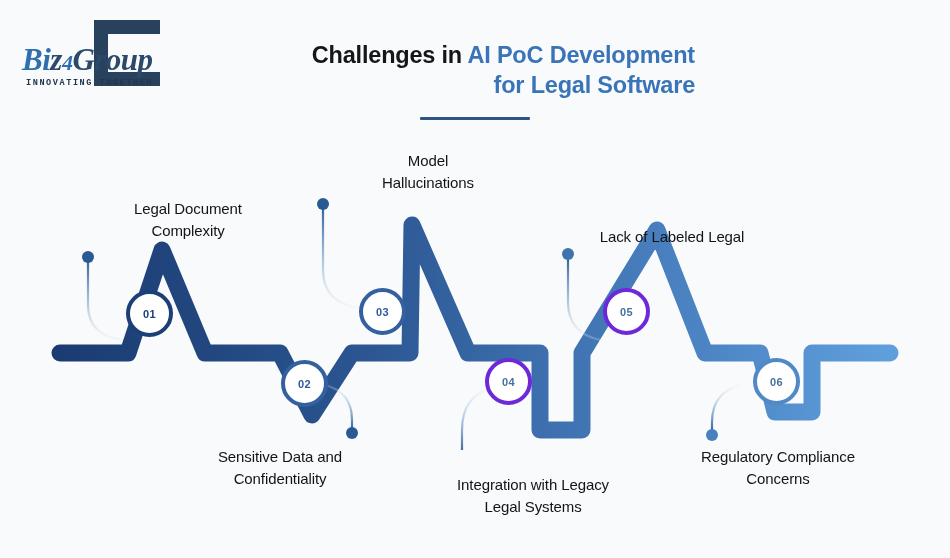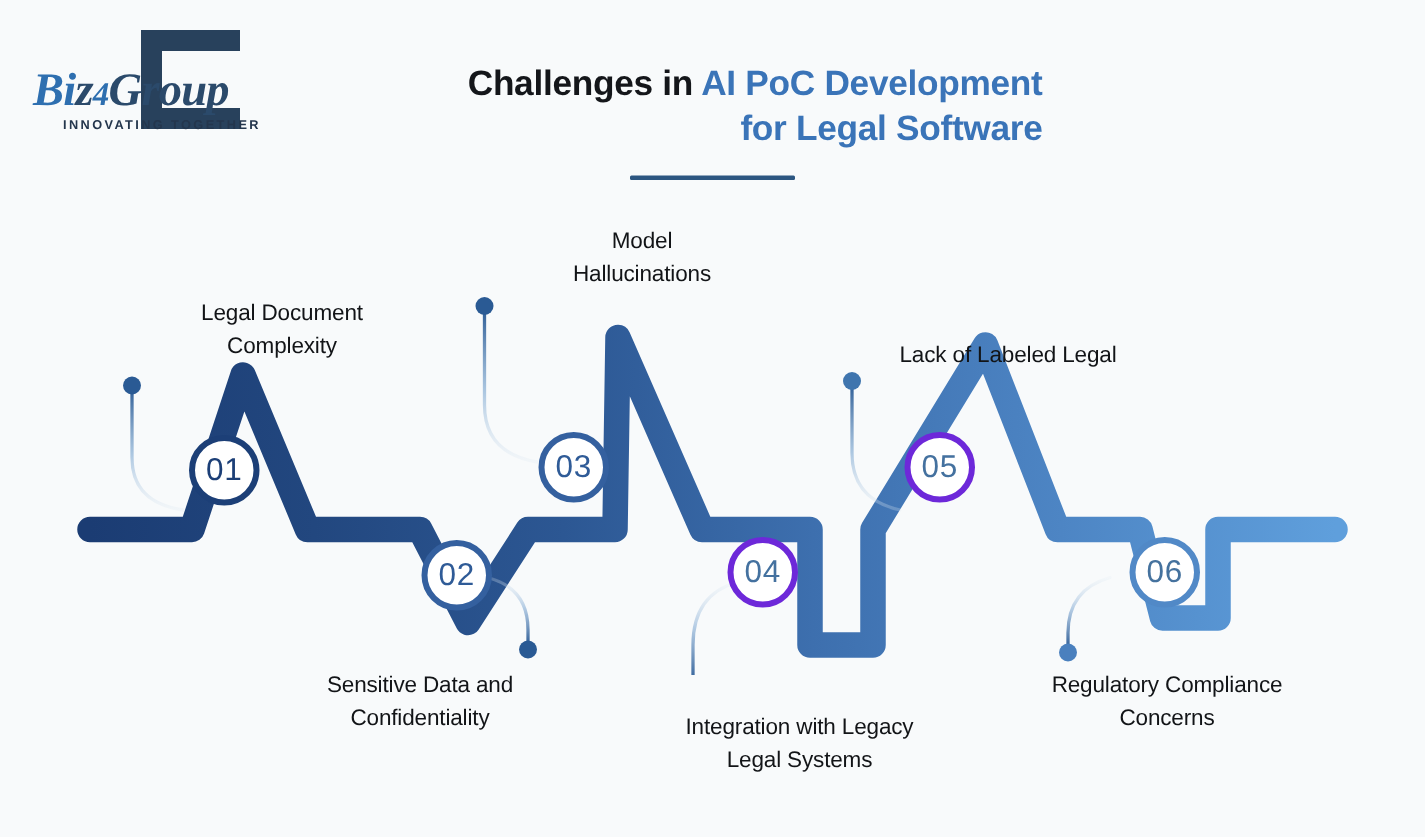--- a/index.html
+++ b/index.html
@@ -59,23 +59,23 @@
     white-space: nowrap;
     color: #2e6fb0;
   }
   #logo-wordmark .dark { color: #2b4a6b; }
   #logo-wordmark .four {
     font-size: 22px;
     color: #2e6fb0;
   }
   #logo-tagline {
     position: absolute;
-    left: 24px;
+    left: 8px;
     top: 58px;
-    font-family: Liberation Sans, sans-serif;
+    font-family: Liberation Mono, monospace;
     font-size: 8.5px;
     font-weight: bold;
     letter-spacing: 1.6px;
     color: #24364d;
     white-space: nowrap;
   }
 
   
   #title-block {
     position: absolute;
@@ -115,22 +115,22 @@
   
   .badge {
     position: absolute;
     width: 47px;
     height: 47px;
     border-radius: 50%;
     background: #ffffff;
     display: flex;
     align-items: center;
     justify-content: center;
-    font-size: 21px;
-    font-weight: normal;
+    font-size: 11px;
+    font-weight: bold;
     letter-spacing: 0.5px;
     box-sizing: border-box;
   }
   .badge.dark {
     border: 4px solid #1c3f77;
     color: #1c3f77;
   }
   .badge.mid {
     border: 4px solid #34609f;
     color: #2f5b97;

